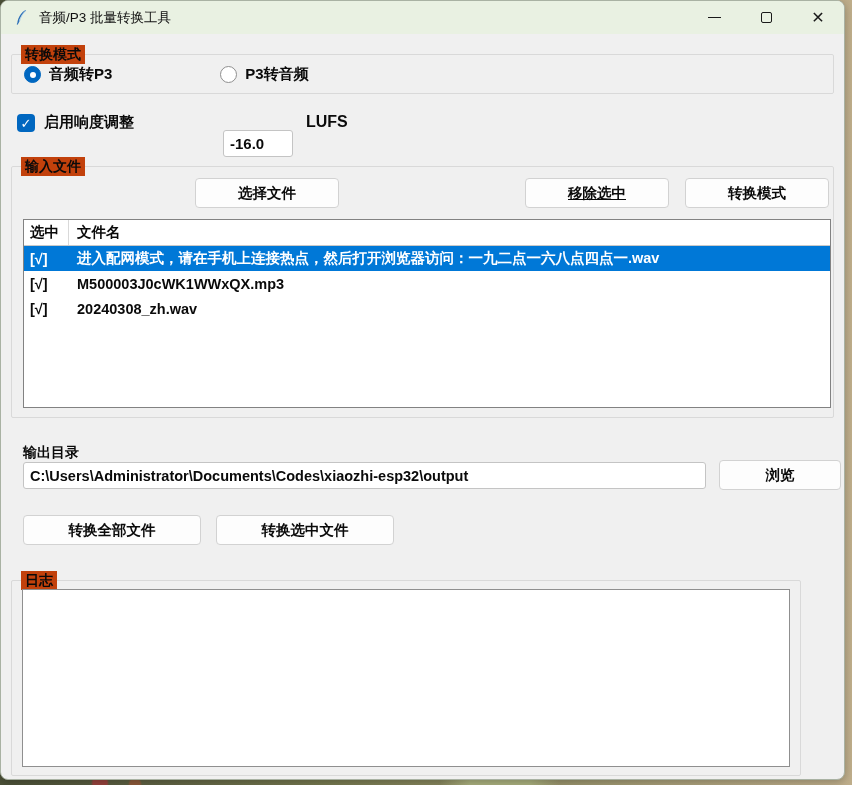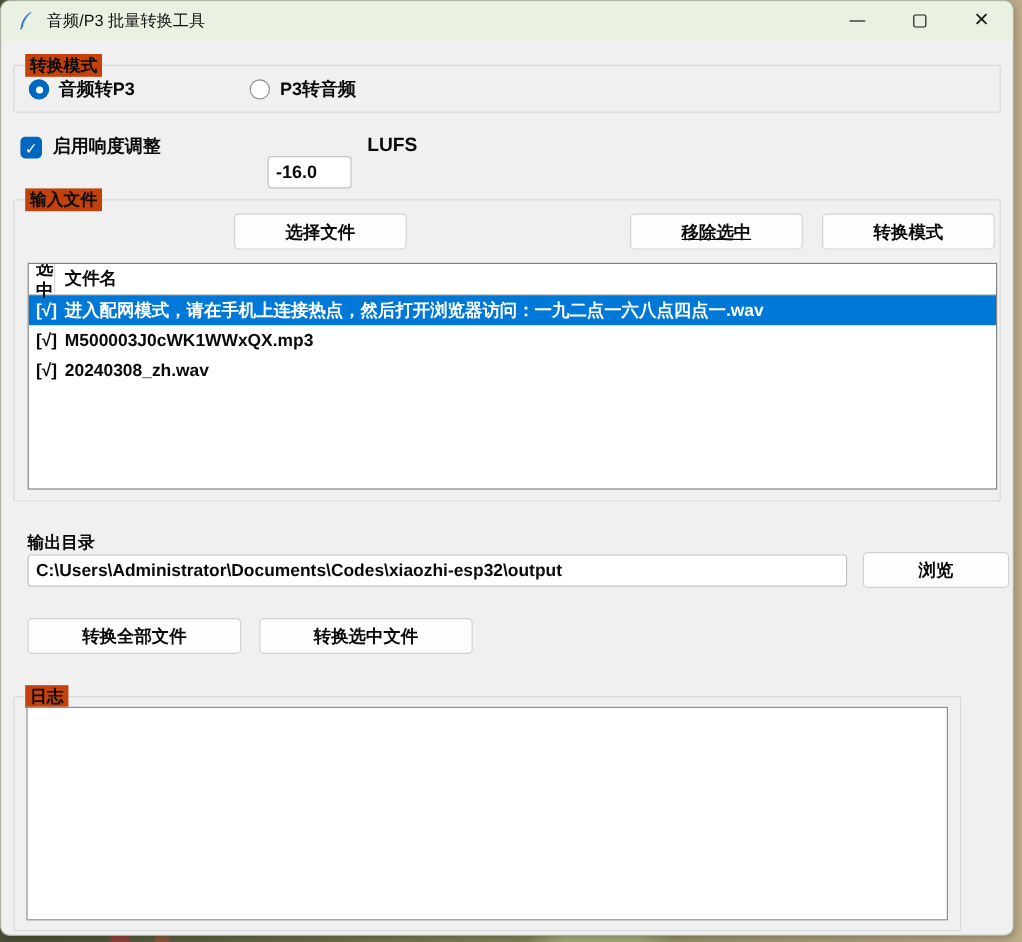--- a/index.html
+++ b/index.html
@@ -48,21 +48,21 @@
     position: absolute; top: -10px; left: 9px;
     background: #c2410c; padding: 0 4px;
     font-size: 14px; font-weight: 700; color: #0a0a0a; line-height: 19px;
     white-space: nowrap;
   }
   #mode-group { left: 10px; top: 53px; width: 823px; height: 40px; }
   #input-group { left: 10px; top: 165px; width: 823px; height: 252px; }
   #log-group { left: 10px; top: 579px; width: 790px; height: 196px; }
 
   
-  .radio-row { position: absolute; left: 12px; top: 10px; display: flex; align-items: center; }
+  .radio-row { position: absolute; left: 12px; top: 10px; display: flex; align-items: center; gap: 12px; }
   .radio-item { display: flex; align-items: center; margin-right: 96px; }
   .radio-circle {
     width: 17px; height: 17px; border-radius: 50%;
     background: #fff; border: 1px solid #8f8f8f;
     display: inline-flex; align-items: center; justify-content: center;
     flex: 0 0 auto;
   }
   .radio-circle.on { background: #0067c0; border-color: #0067c0; }
   .radio-circle.on::after { content: ""; width: 6px; height: 6px; border-radius: 50%; background: #fff; }
   .radio-label { margin-left: 8px; font-size: 15px; font-weight: 700; color: #0a0a0a; }
@@ -104,21 +104,21 @@
   
   .file-table {
     position: absolute; left: 22px; top: 218px; width: 808px; height: 189px;
     background: #fff; border: 1px solid #828282;
     overflow: hidden;
   }
   .ft-header {
     display: flex; height: 26px; border-bottom: 1px solid #c9c9c9; background: #fff;
     font-size: 14.5px; font-weight: 700; color: #0a0a0a;
   }
-  .ft-col-check { width: 22px; padding-left: 6px; display: flex; align-items: center; border-right: 1px solid #d9d9d9; flex: 0 0 auto; }
+  .ft-col-check { width: 45px; padding-left: 6px; display: flex; align-items: center; border-right: 1px solid #d9d9d9; flex: 0 0 auto; }
   .ft-col-name { flex: 1; padding-left: 8px; display: flex; align-items: center; overflow: hidden; }
   .ft-row { display: flex; height: 25px; font-size: 14.5px; font-weight: 700; color: #0a0a0a; }
   .ft-row .ft-col-check { border-right: none; }
   .ft-row.selected { background: #0078d7; color: #fff; }
   .ft-row .ft-col-name { white-space: nowrap; }
 
   
   .outdir-label { position: absolute; left: 22px; top: 443px; font-size: 14px; font-weight: 700; color:#0a0a0a; }
   .outdir-input {
     position: absolute; left: 22px; top: 461px; width: 683px; height: 27px;

